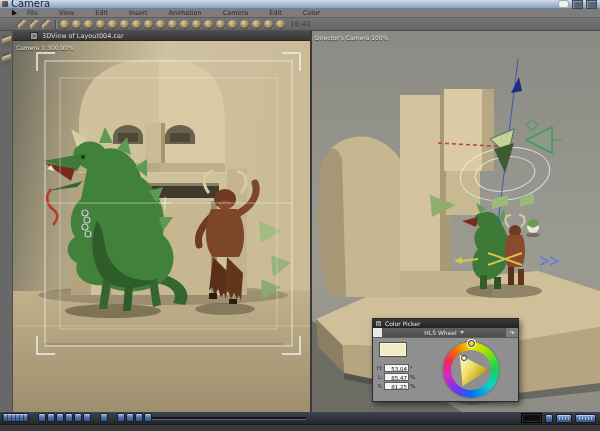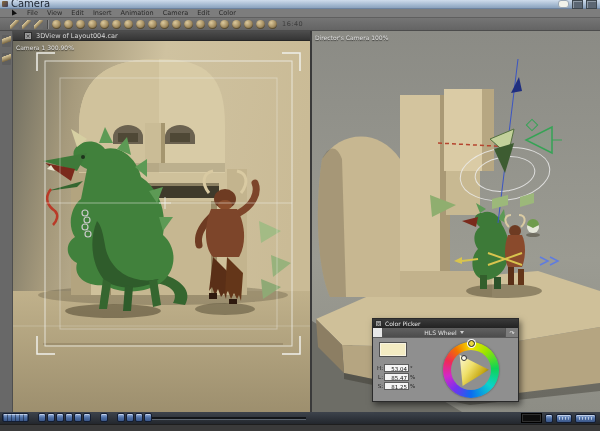--- a/index.html
+++ b/index.html
@@ -15,26 +15,26 @@
   .title-text{font-size:10px;line-height:8px;color:#1c2430;}
   .tb-right{margin-left:auto;display:flex;gap:3px;margin-right:3px;align-items:center;}
   .tb-blob{width:9px;height:6px;background:#f2f2ea;border-radius:3px;border:1px solid #9aa7b5;}
   .tb-glyph{width:9px;height:7px;background:#5b6673;border:1px solid #3e474f;
     box-shadow:inset 1px 1px 0 #8f9aa6;}
 
   .menubar{position:absolute;left:0;top:9px;width:600px;height:9px;background:#7d7d7d;
     border-bottom:1px solid #5f5f5f;display:flex;align-items:center;box-sizing:border-box;}
   .menu-arrow{width:0;height:0;border-left:5px solid #101010;border-top:3px solid transparent;
     border-bottom:3px solid transparent;margin:0 10px 0 12px;transform:skewY(14deg);}
-  .menus{display:flex;gap:9px;}
+  .menus{display:flex;gap:21px;}
   .menu-item{font-size:6.5px;line-height:8px;color:#2a2a2a;}
 
   .toolbar{position:absolute;left:0;top:18px;width:600px;height:13px;
     background:linear-gradient(#757575,#646464);border-bottom:1px solid #4c4c4c;
-    display:flex;align-items:center;box-sizing:border-box;padding-left:10px;text-align:right;}
+    display:flex;align-items:center;box-sizing:border-box;padding-left:18px;text-align:right;}
   .tool-group{display:flex;gap:3px;align-items:center;}
   .tool-pen{width:9px;height:9px;background:
     linear-gradient(135deg,transparent 30%,#d9c79a 32%,#8f7c55 55%,transparent 58%),#6b6b6b;
     border-radius:1px;}
   .tool-sep{width:1px;height:9px;background:#4a4a4a;margin:0 4px;box-shadow:1px 0 0 #8a8a8a;}
   .tool-ico{width:9px;height:9px;border-radius:50%;
     background:radial-gradient(circle at 35% 30%,#dcc99c,#a08a5e 55%,#5f5136 95%);
     box-shadow:inset 0 -1px 1px rgba(0,0,0,.4);}
   .clock{font-size:6.5px;color:#3c3c3c;margin-left:5px;letter-spacing:.5px;}
 
@@ -45,21 +45,21 @@
   .strip-ico{width:9px;height:12px;background:
     linear-gradient(160deg,transparent 25%,#d9c79a 28%,#7c6a46 60%,transparent 64%),#5f5f5f;
     border-radius:1px;}
 
   
   .viewwin{position:absolute;top:31px;background:#5a5a5a;}
   .viewwin.left{left:13px;width:297px;height:381px;}
   .viewwin.right{left:312px;width:288px;height:381px;}
   .vtitle{height:10px;background:linear-gradient(#4d4d4d,#353535);color:#d6d6d6;
     font-size:6.5px;line-height:10px;display:flex;align-items:center;gap:4px;
-    padding-left:11px;border-bottom:1px solid #262626;box-sizing:border-box;}
+    padding-left:17px;border-bottom:1px solid #262626;box-sizing:border-box;}
   .closebox{width:6px;height:6px;background:#9a9a9a;border:1px solid #2c2c2c;
     font-size:6px;line-height:5px;text-align:center;color:#2c2c2c;}
   .vcanvas{position:relative;width:100%;overflow:hidden;}
   .viewwin.left .vcanvas{height:371px;}
   .viewwin.right .vcanvas{height:381px;}
   .vcanvas svg{position:absolute;left:0;top:0;}
   .vlabel{position:absolute;left:3px;top:3px;font-size:6px;color:#e4e4e4;
     text-shadow:0 1px 1px rgba(0,0,0,.7);}
   .divider{position:absolute;left:310px;top:31px;width:2px;height:381px;background:#3a3a3a;}
 

